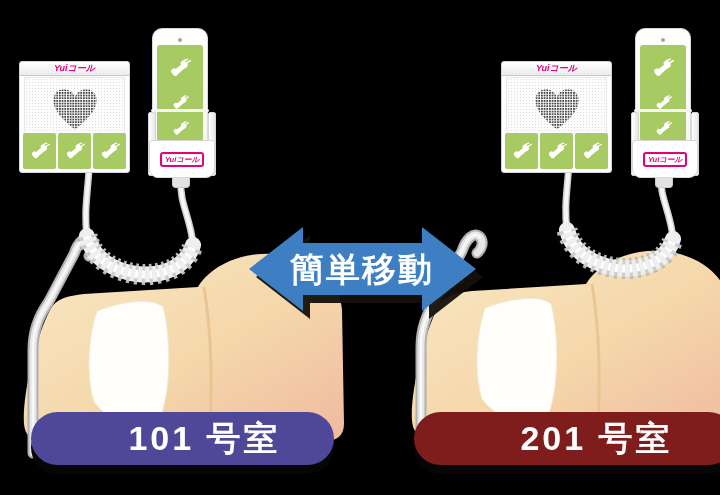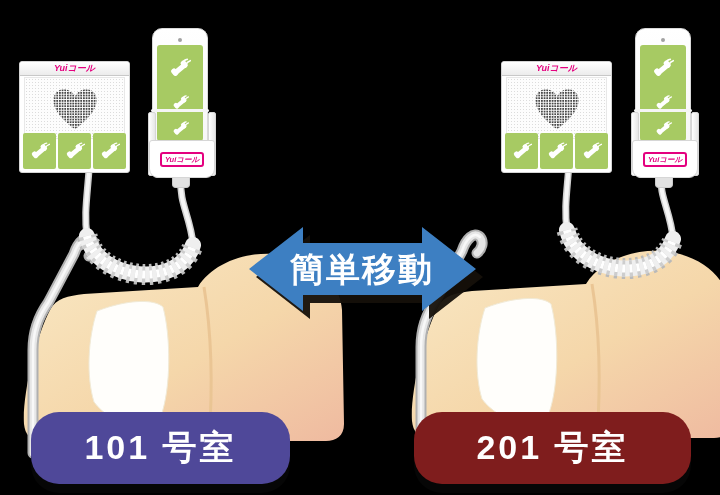--- a/index.html
+++ b/index.html
@@ -43,23 +43,23 @@
   .cord-nub{position:absolute;width:18px;height:12px;background:#e2e2e2;border:1px solid #cbcbcb;
             border-top:none;border-radius:0 0 4px 4px;box-sizing:border-box;z-index:2;}
   .nub--l{left:172px;top:176px}  .nub--r{left:655px;top:176px}
   .cradle-front{position:absolute;width:66px;height:38px;background:#fff;border:1px solid #d6d6d6;
                 border-radius:3px 3px 9px 9px;box-sizing:border-box;display:flex;align-items:center;
                 justify-content:center;z-index:2;}
   .front--l{left:149px;top:140px}  .front--r{left:632px;top:140px}
   .badge{border:2px solid #e4007f;border-radius:3px;padding:1px 3px;font-size:7.5px;font-weight:bold;
          background:#fff;line-height:1.2;white-space:nowrap;font-style:italic;}
   
-  .pill{position:absolute;top:412px;height:72px;border-radius:28px;display:flex;align-items:center;
+  .pill{position:absolute;top:412px;height:53px;border-radius:28px;display:flex;align-items:center;
         justify-content:center;color:#fff;font-size:34px;font-weight:bold;letter-spacing:3px;z-index:3;
-        box-shadow:0 9px 0 #060606;}
+        box-shadow:0 9px 0 #060606;padding-left:44px;}
   .pill--l{left:31px;width:259px}
   .pill--r{left:414px;width:277px}
 </style>
 </head>
 <body>
 
 <div class="stage">
 
   <svg id="art" width="720" height="495" viewBox="0 0 720 495">
     <defs>

